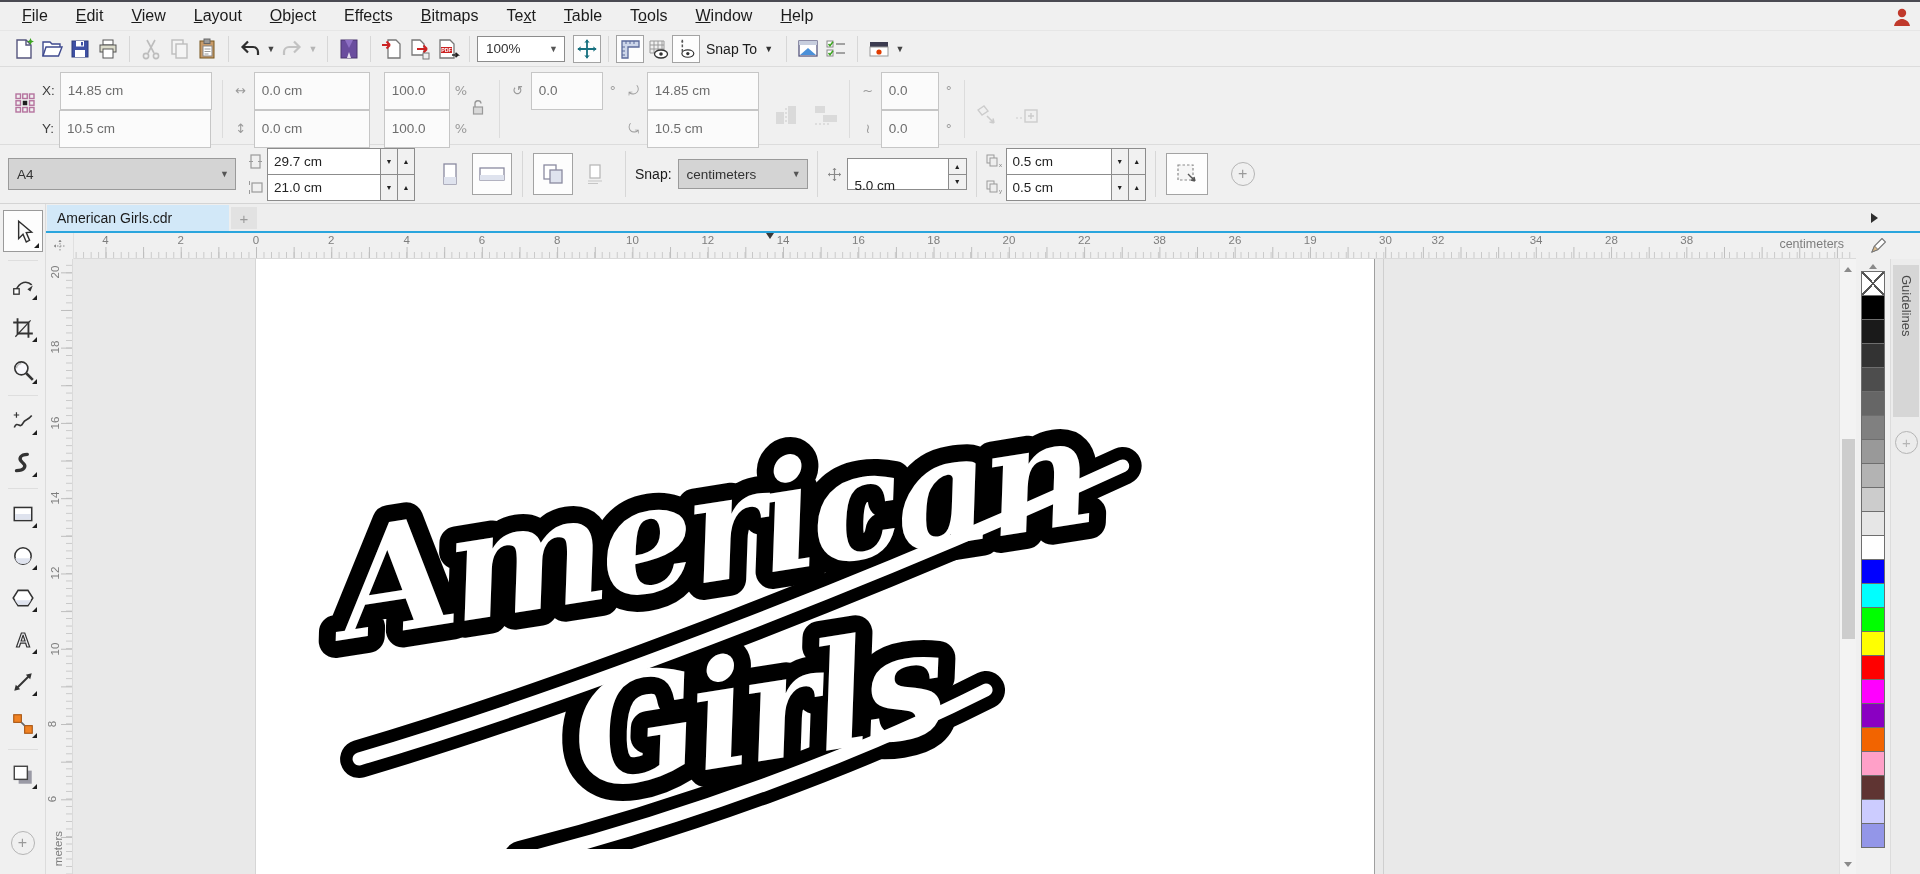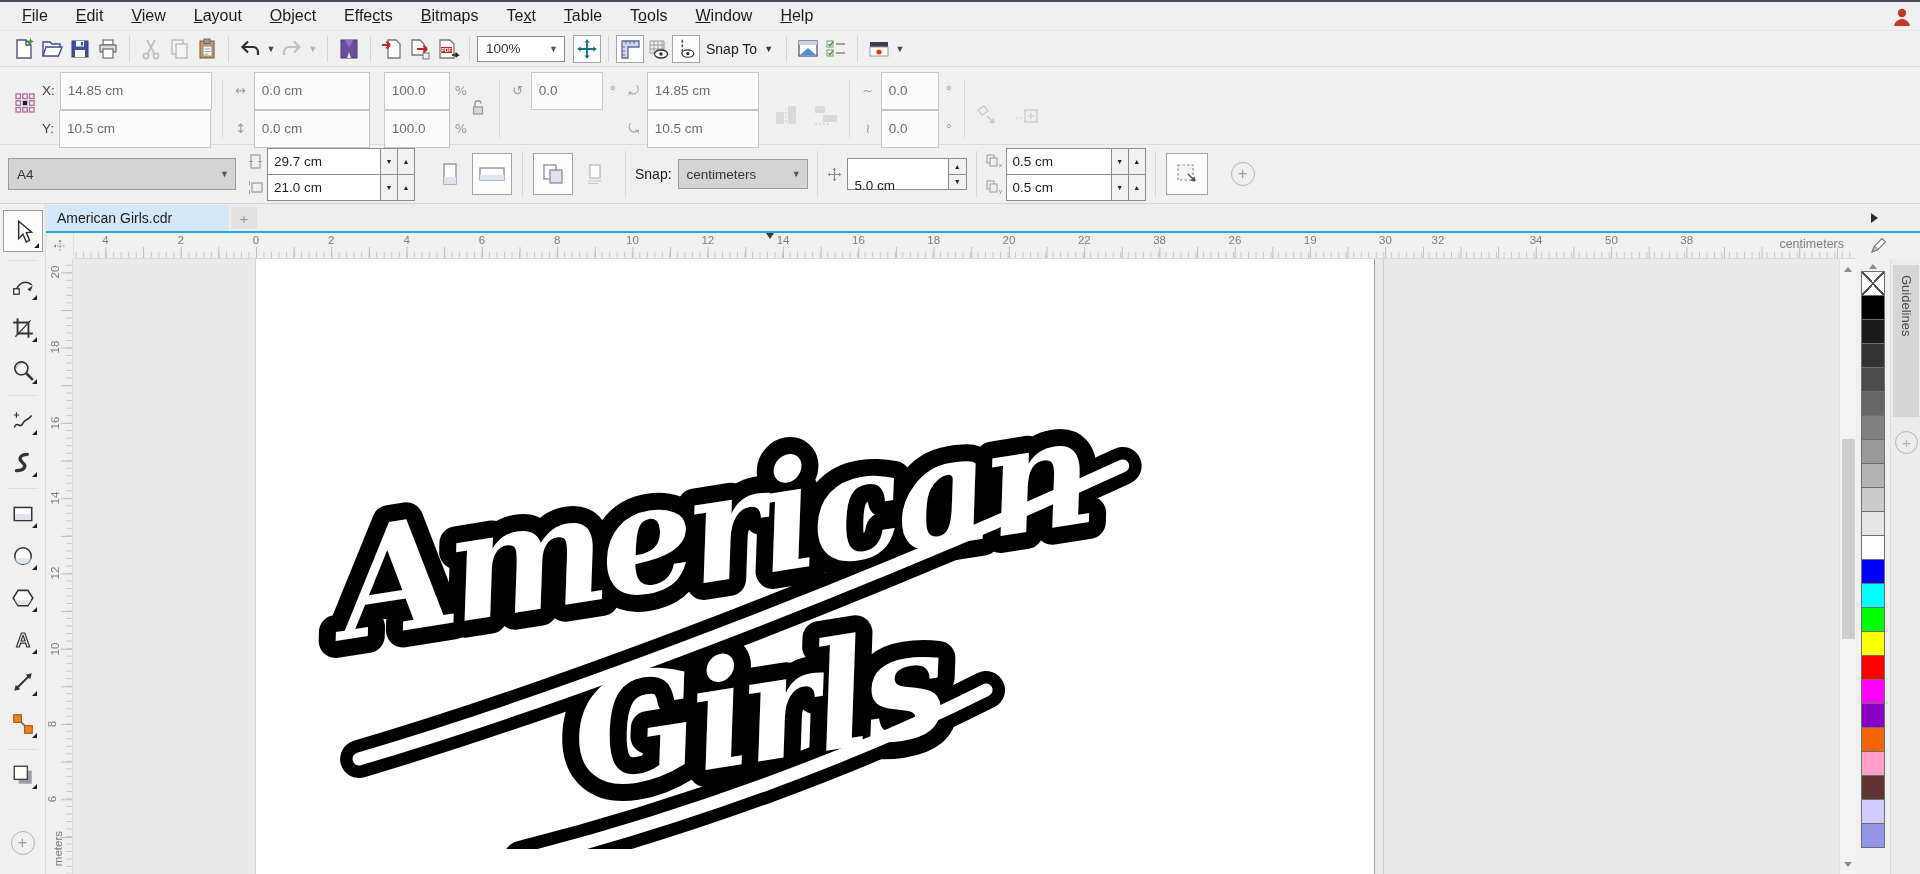--- a/index.html
+++ b/index.html
@@ -573,21 +573,21 @@
         <span class="rnum" style="left: 784.4px;">16</span>
         <span class="rnum" style="left: 859.7px;">18</span>
         <span class="rnum" style="left: 935px;">20</span>
         <span class="rnum" style="left: 1010.3px;">22</span>
         <span class="rnum" style="left: 1085.6px;">38</span>
         <span class="rnum" style="left: 1160.9px;">26</span>
         <span class="rnum" style="left: 1236.2px;">19</span>
         <span class="rnum" style="left: 1311.5px;">30</span>
         <span class="rnum" style="left: 1364px;">32</span>
         <span class="rnum" style="left: 1462.1px;">34</span>
-        <span class="rnum" style="left: 1537.4px;">50</span>
+        <span class="rnum" style="left: 1537.4px;">28</span>
         <span class="rnum" style="left: 1612.7px;">38</span>
       </div>
     <div class="rcap">
       <svg width="16" height="16" viewBox="0 0 16 16">
           <path d="M2 14l2.5-6L12 .5 15.5 4 8 11.5z" fill="#fff" stroke="#777" stroke-width="1.2"></path>
           <path d="M2 14l2.5-6 3.5 3.5z" fill="#d9b98a" stroke="#777" stroke-width="1"></path>
         </svg>
     </div>
   </div>
 

